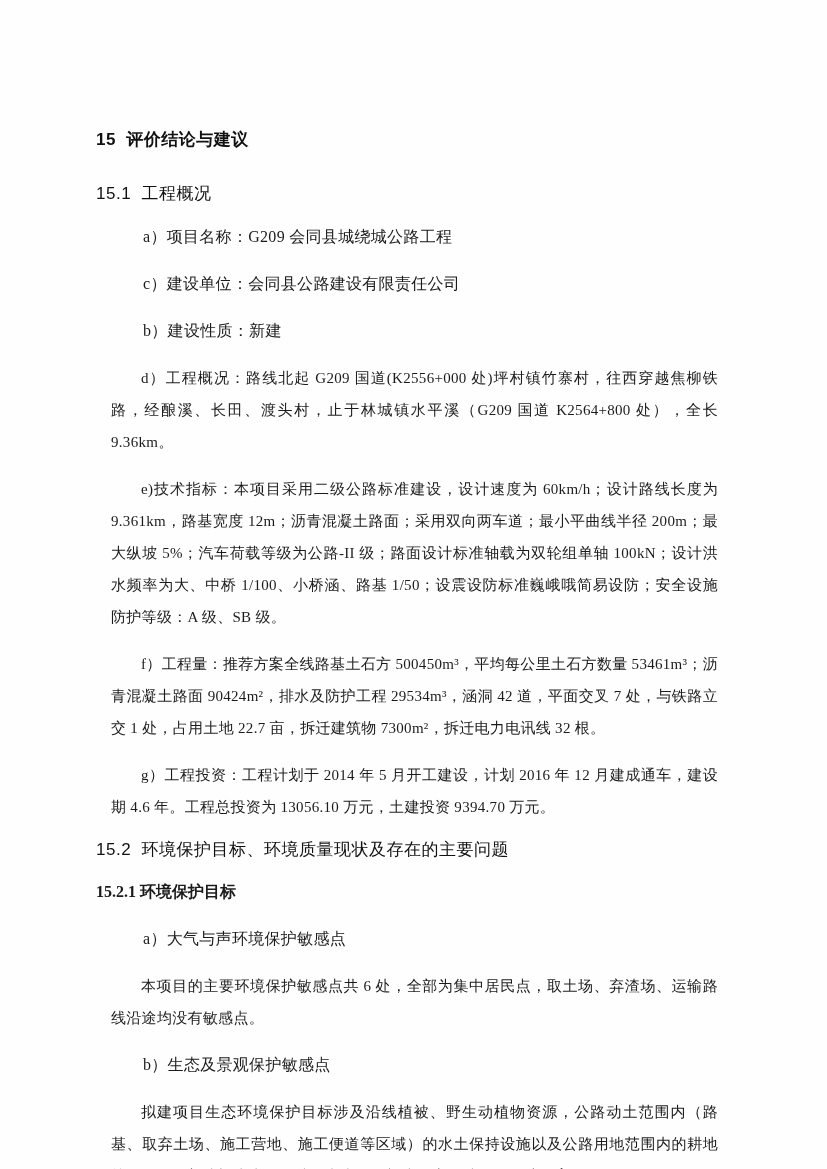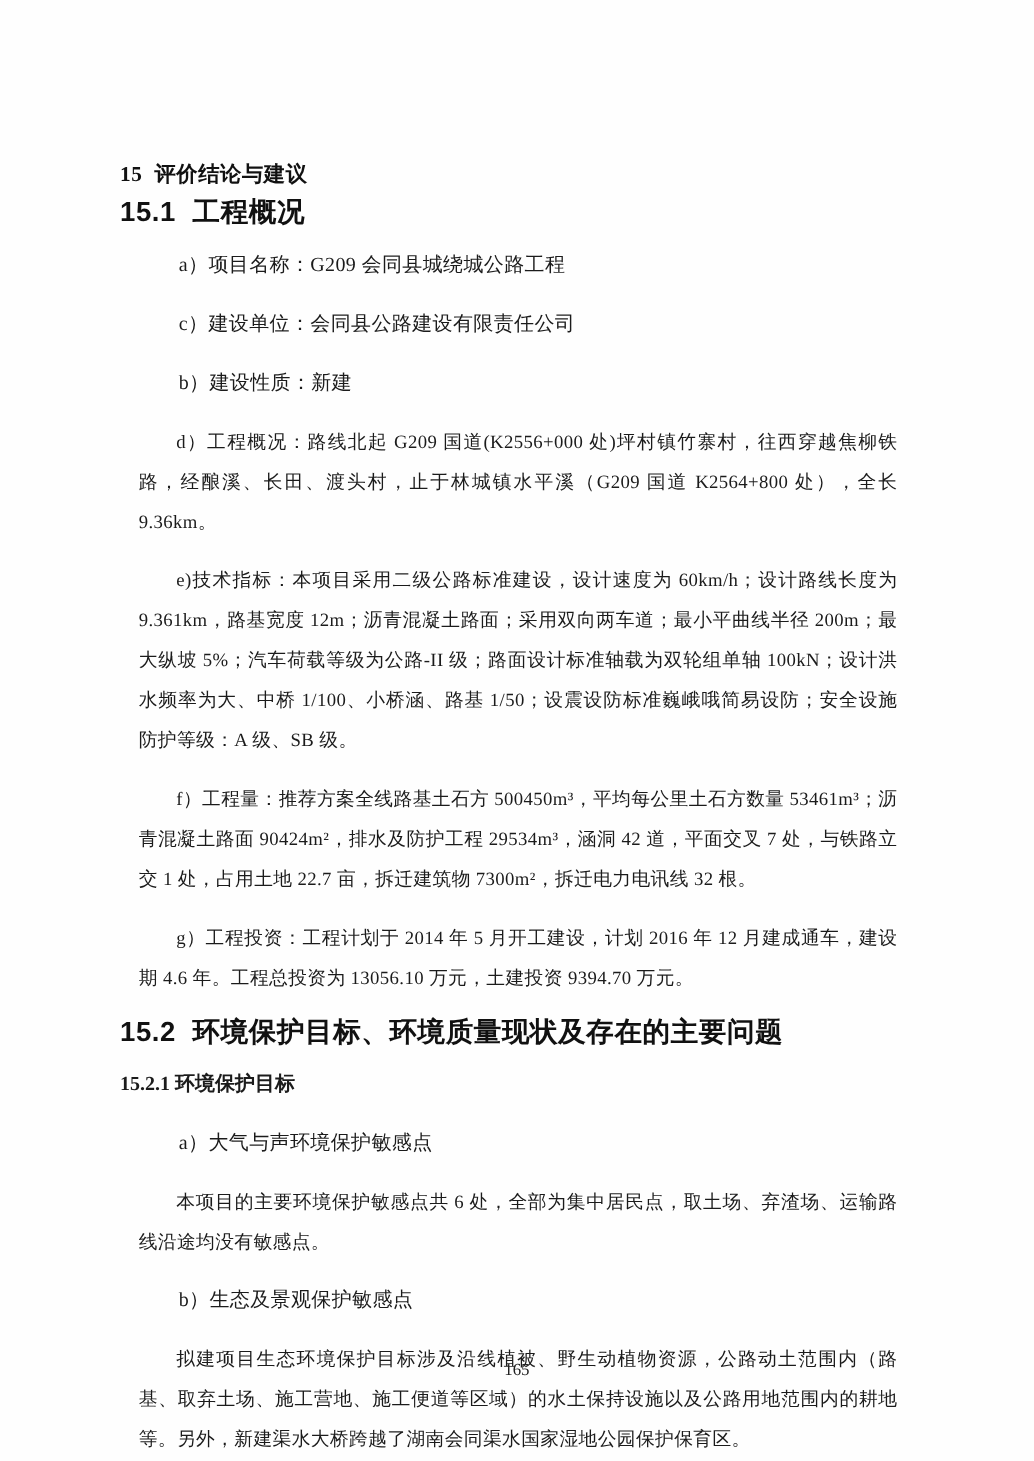--- a/index.html
+++ b/index.html
@@ -16,33 +16,33 @@
     font-family: "Liberation Serif", "DejaVu Serif", serif;
     color: #1b1b1b;
   }
   .content {
     position: absolute;
     left: 96px;
     top: 128px;
     width: 637px;
   }
   .h1 {
-    font-family: Liberation Serif, serif;
+    font-family: Liberation Sans, sans-serif;
     font-weight: bold;
     font-size: 17px;
     line-height: 24px;
     letter-spacing: 0.5px;
     color: #111111;
-    margin: 0 0 6px 0;
+    margin: 0 0 30px 0;
     white-space: pre;
   }
   .h2 {
     font-family: "Liberation Sans", "DejaVu Sans", sans-serif;
-    font-weight: bold;
-    font-size: 22px;
+    font-weight: normal;
+    font-size: 17px;
     line-height: 24px;
     letter-spacing: 0.5px;
     color: #111111;
     margin: 0 0 14px 0;
     white-space: pre;
   }
   .h3 {
     font-size: 16px;
     font-weight: bold;
     line-height: 32px;
@@ -100,14 +100,13 @@
     <p class="item">a）大气与声环境保护敏感点</p>
     <p class="para">本项目的主要环境保护敏感点共 6 处，全部为集中居民点，取土场、弃渣场、运输路线沿途均没有敏感点。</p>
 
     <p class="item">b）生态及景观保护敏感点</p>
     <p class="para">拟建项目生态环境保护目标涉及沿线植被、野生动植物资源，公路动土范围内（路基、取弃土场、施工营地、施工便道等区域）的水土保持设施以及公路用地范围内的耕地等。另外，新建渠水大桥跨越了湖南会同渠水国家湿地公园保护保育区。</p>
 
     <p class="item">c）水环境保护敏感点</p>
 
   </div>
 
-  <div class="footer">165</div>
 </div>
 
 </body></html>

